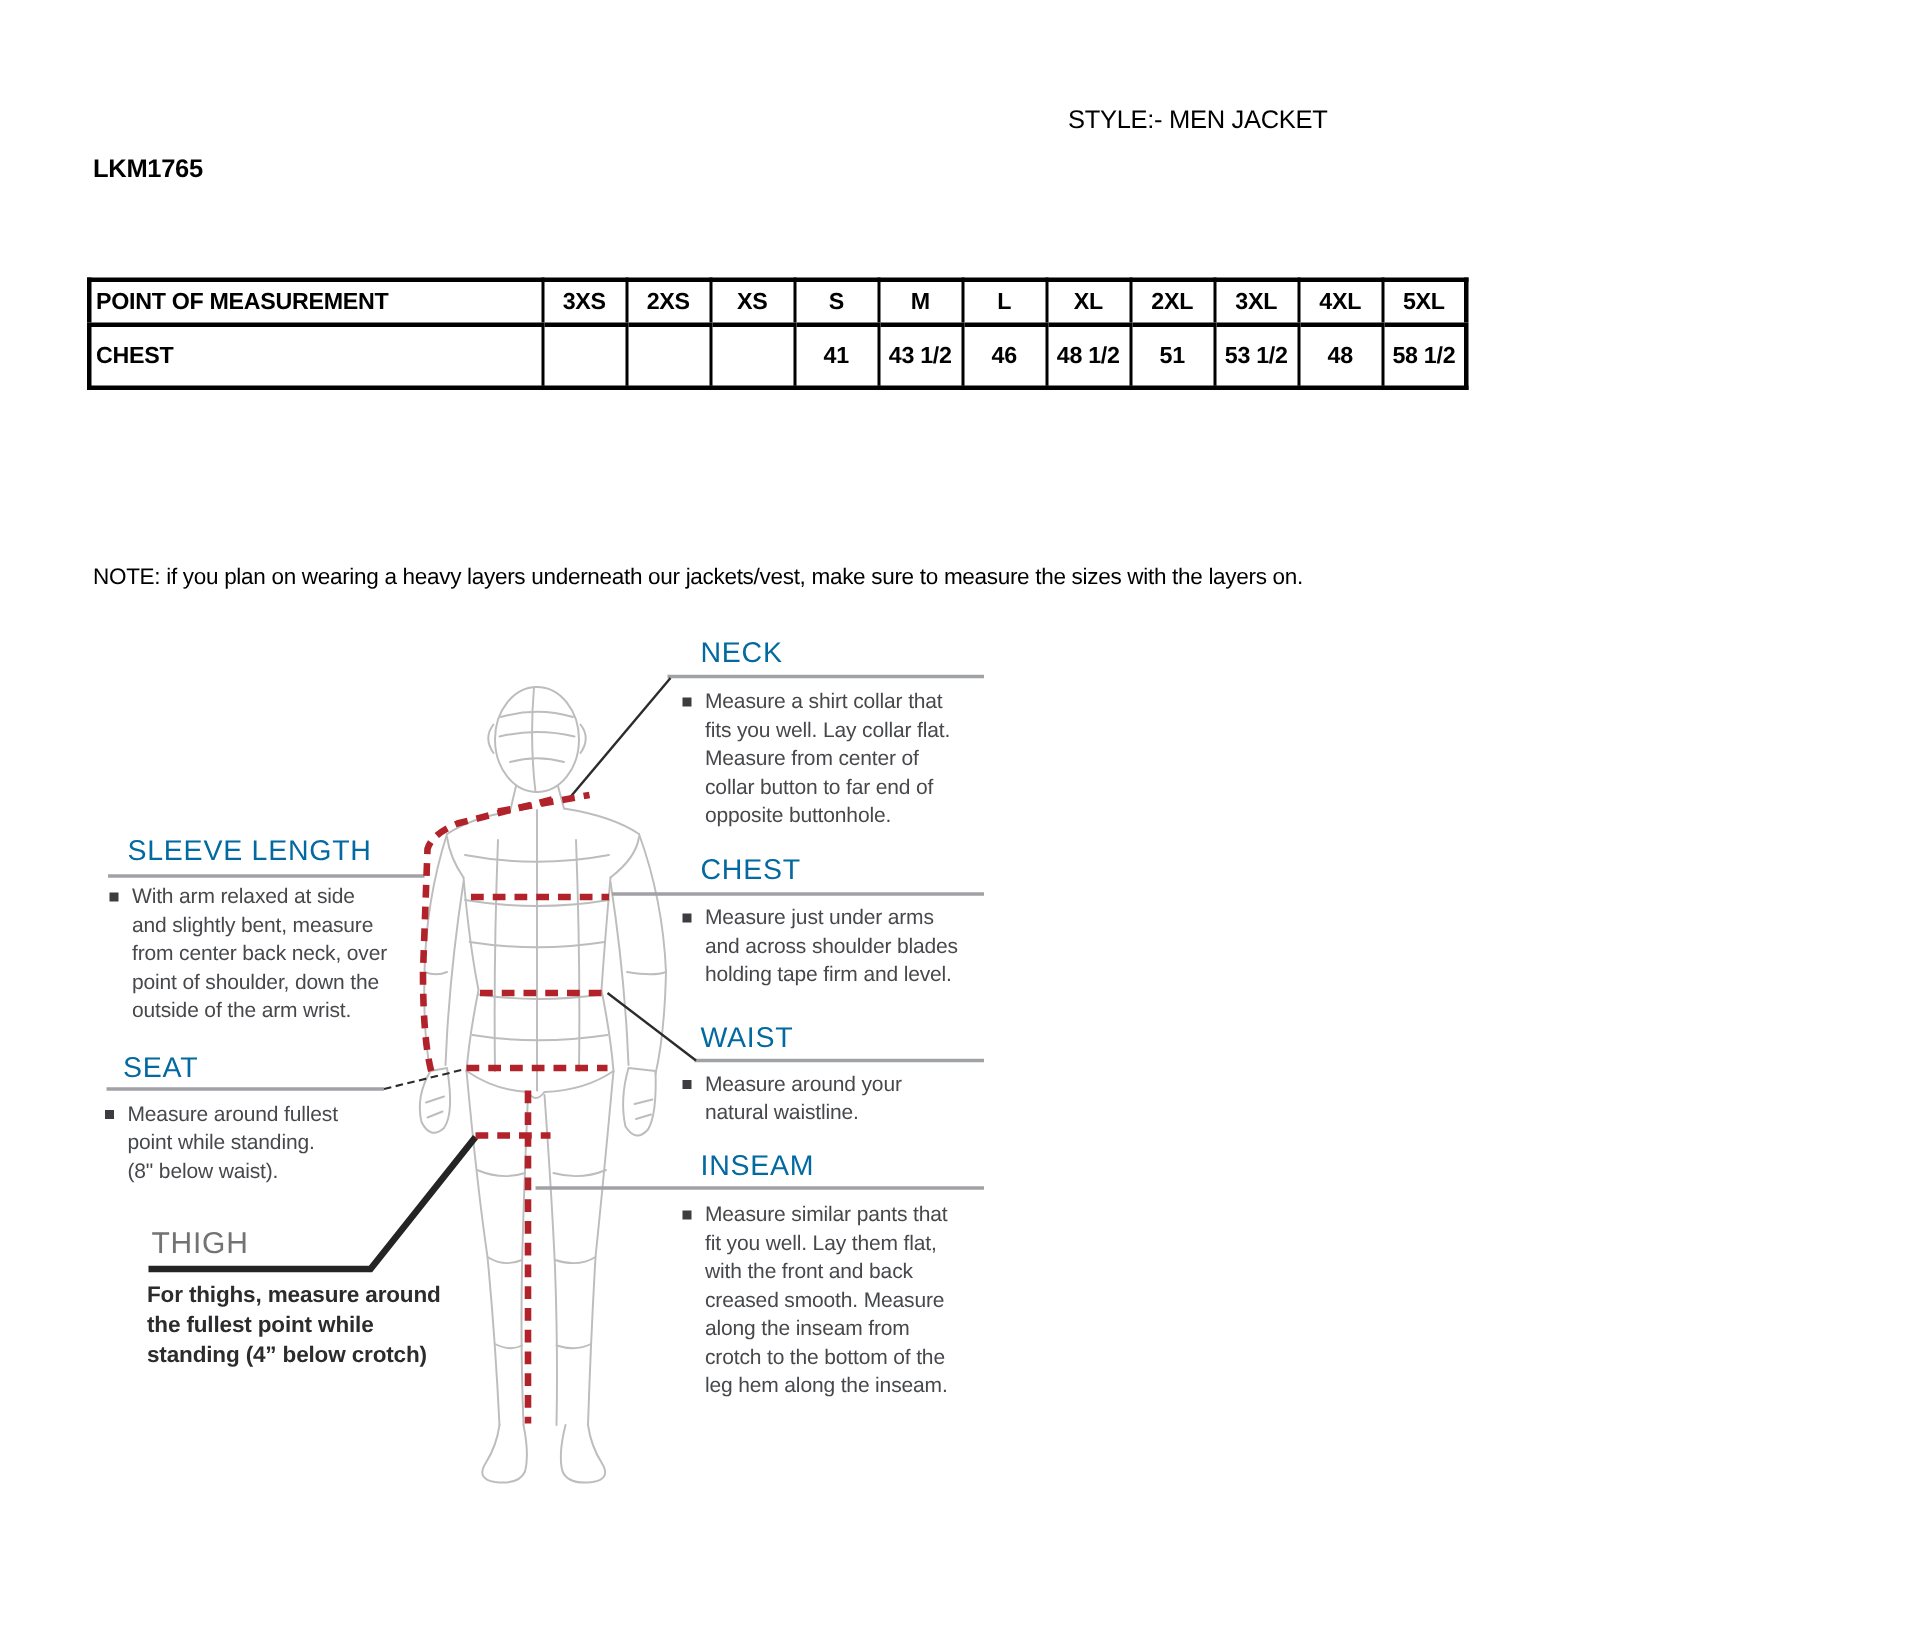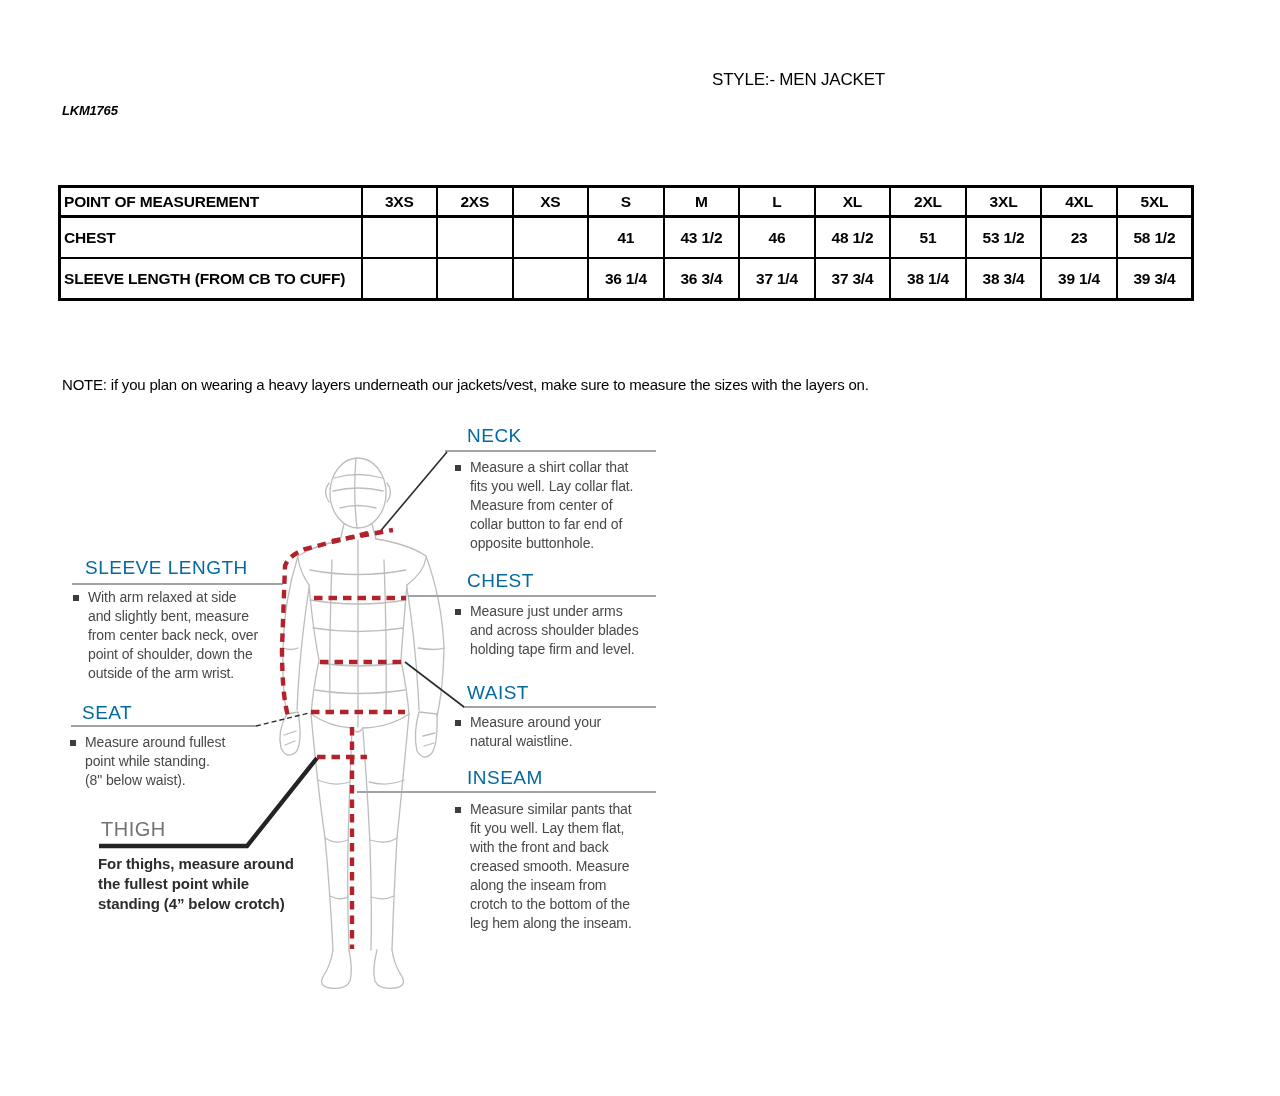--- a/index.html
+++ b/index.html
@@ -2,25 +2,25 @@
 <html><head>
 <meta charset="utf-8">
 <style>
   html,body{margin:0;padding:0;}
   body{
     width:1280px;height:1096px;background:#ffffff;position:relative;
     font-family:"Liberation Sans",sans-serif;color:#000;overflow:hidden;
   }
   .abs{position:absolute;}
   .doc-title{font-weight:normal;font-size:17px;letter-spacing:-0.2px;}
-  .doc-code{font-weight:bold;font-size:13px;letter-spacing:-0.2px;font-style:italic;}
+  .doc-code{font-weight:bold;font-size:17px;letter-spacing:-0.2px;}
   .note{font-weight:normal;font-size:15px;letter-spacing:-0.2px;}
 
   table.size{
-    position:absolute;left:58px;top:185px;width:1136px;
+    position:absolute;left:58px;top:185px;width:921px;
     border-collapse:collapse;table-layout:fixed;
     border:3px solid #000;
   }
   table.size th,table.size td{
     border:2px solid #000;font-weight:bold;font-size:15.5px;
     text-align:center;vertical-align:middle;padding:0;letter-spacing:-0.2px;
     overflow:hidden;white-space:nowrap;
   }
   table.size thead th{height:27px;border-bottom:3px solid #000;text-align:center;}
   table.size tbody td{height:39px;}
@@ -81,36 +81,22 @@
       <td class="pom">CHEST</td>
       <td></td>
       <td></td>
       <td></td>
       <td>41</td>
       <td>43 1/2</td>
       <td>46</td>
       <td>48 1/2</td>
       <td>51</td>
       <td>53 1/2</td>
-      <td>23</td>
+      <td>48</td>
       <td>58 1/2</td>
-    </tr>
-    <tr>
-      <td class="pom">SLEEVE LENGTH (FROM CB TO CUFF)</td>
-      <td></td>
-      <td></td>
-      <td></td>
-      <td>36 1/4</td>
-      <td>36 3/4</td>
-      <td>37 1/4</td>
-      <td>37 3/4</td>
-      <td>38 1/4</td>
-      <td>38 3/4</td>
-      <td>39 1/4</td>
-      <td>39 3/4</td>
     </tr>
   </tbody>
 </table>
 
 <div class="abs note" style="left:62px;top:376px;">NOTE: if you plan on wearing a heavy layers underneath our jackets/vest, make sure to measure the sizes with the layers on.</div>
 
 <svg class="diagram" width="1280" height="1096" viewBox="0 0 1280 1096">
 
   <g stroke="#bdbdbd" fill="none" stroke-width="1.3" stroke-linecap="round" stroke-linejoin="round">
 

